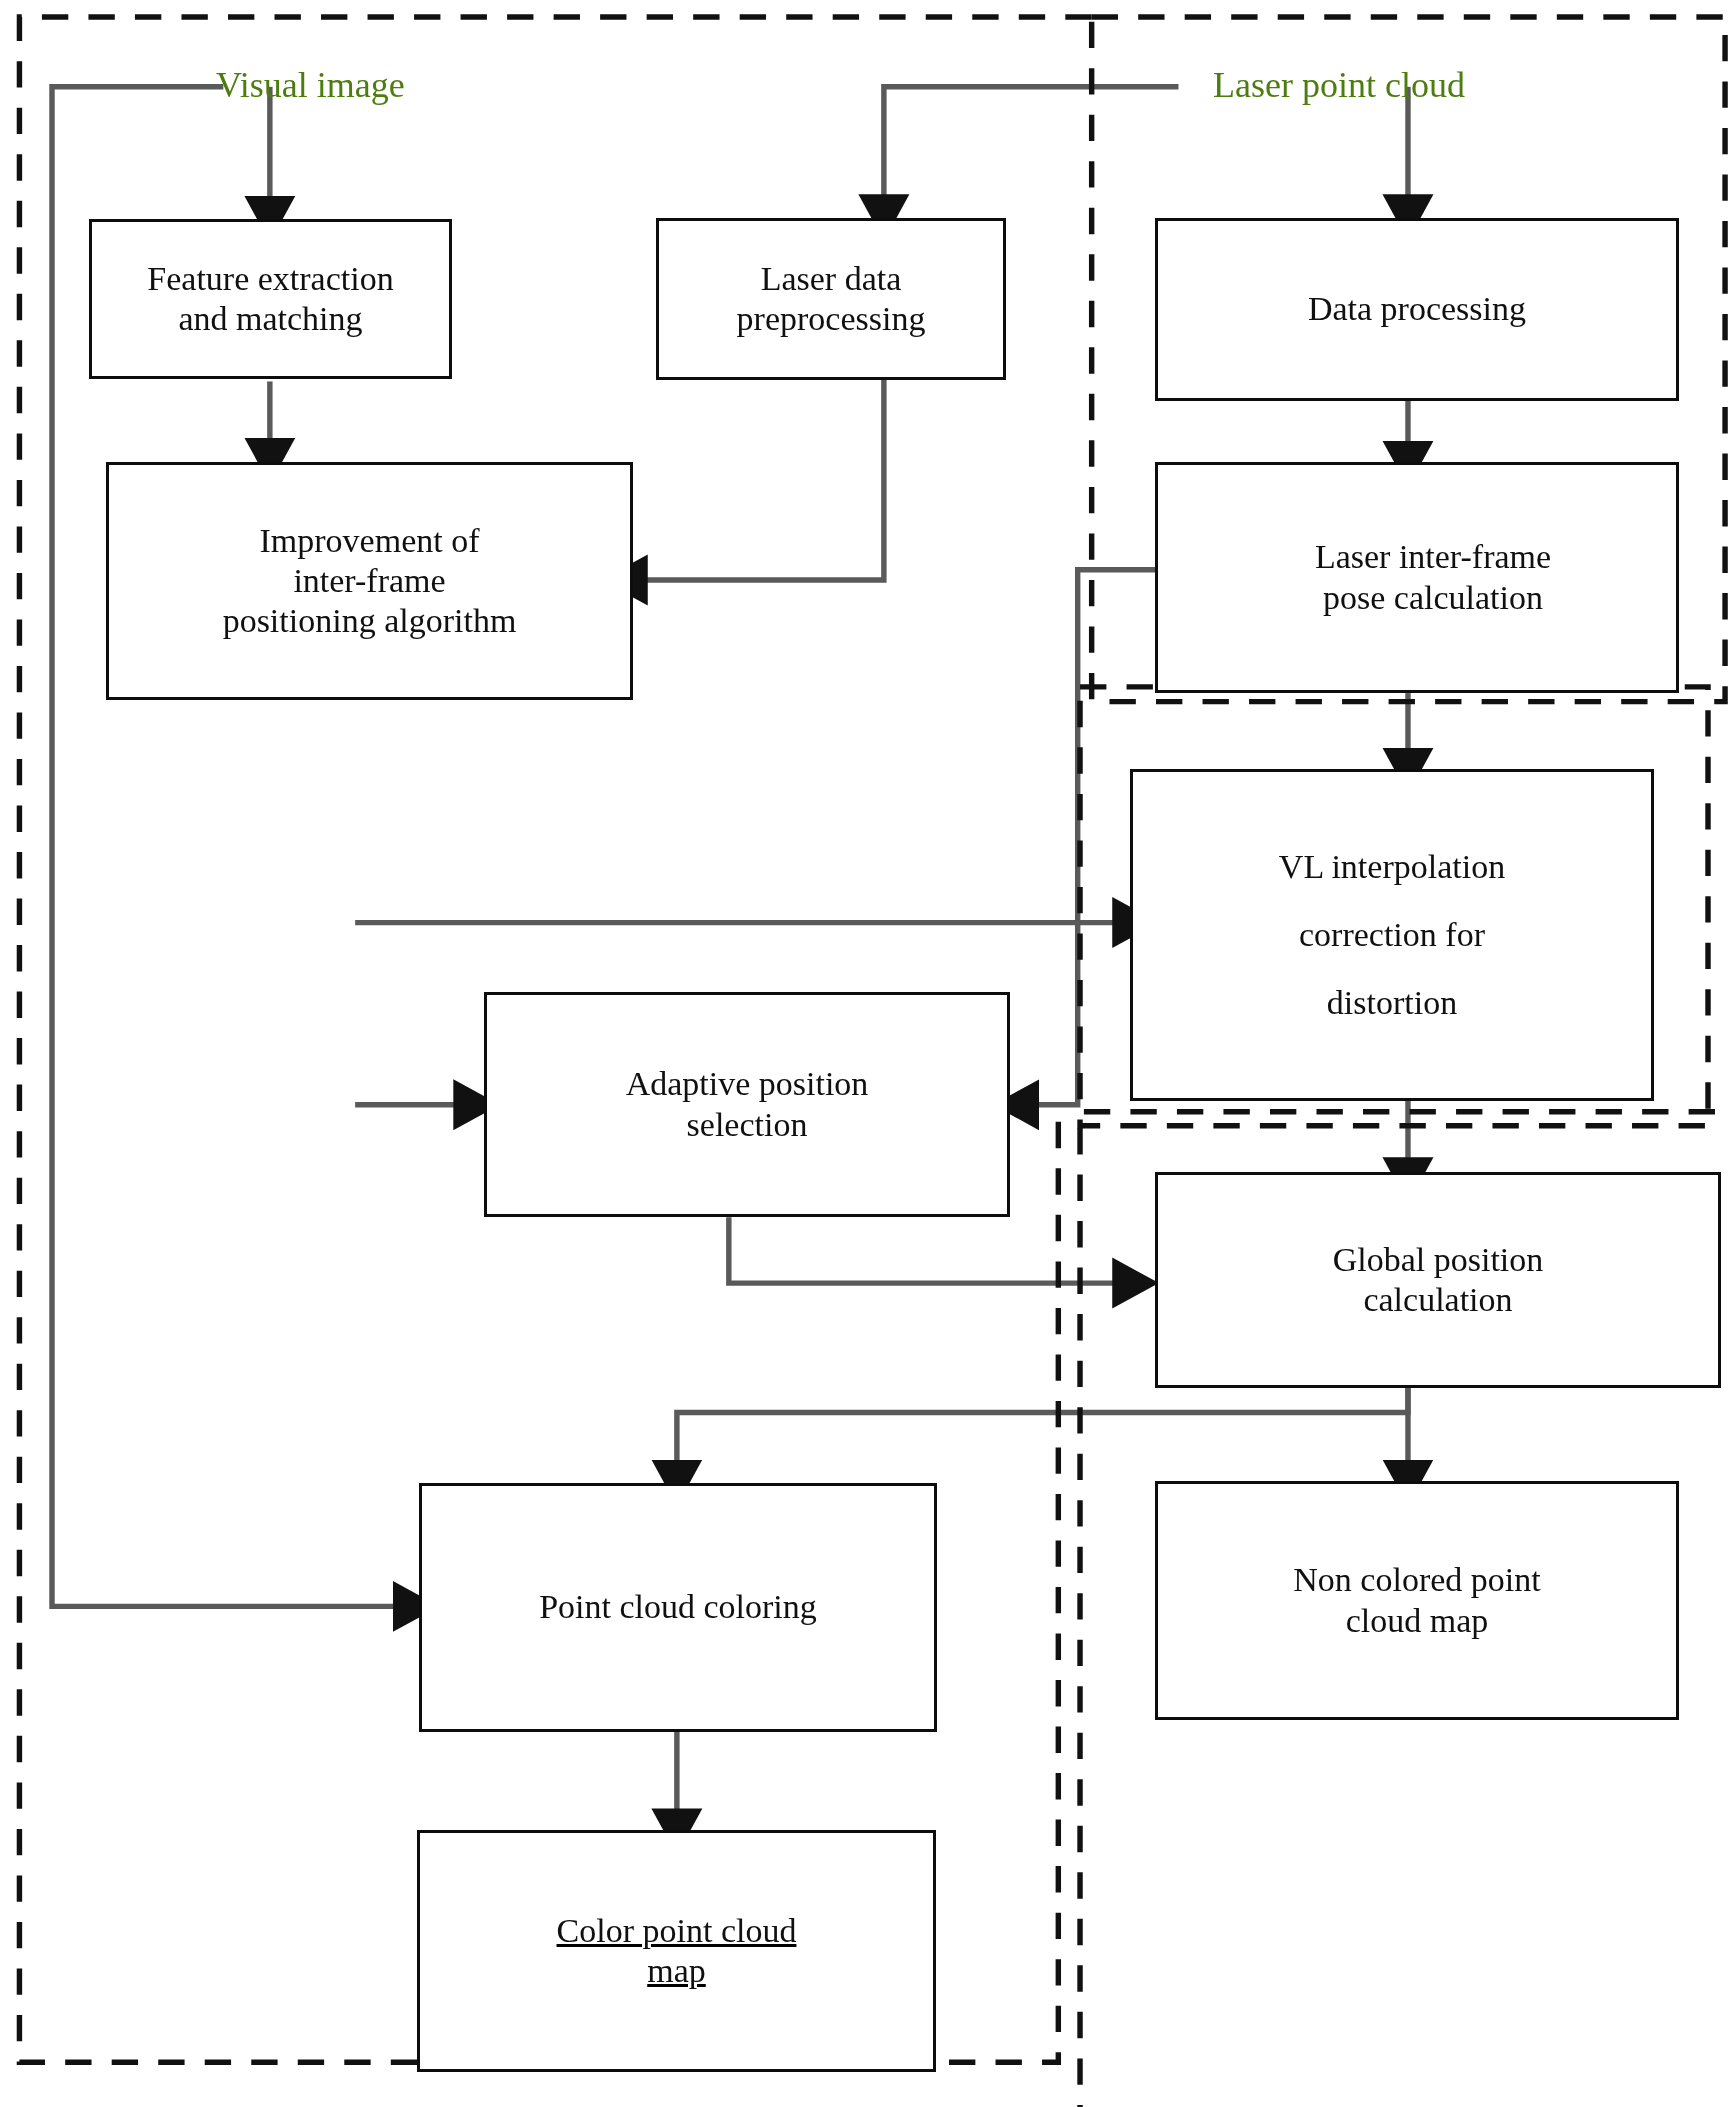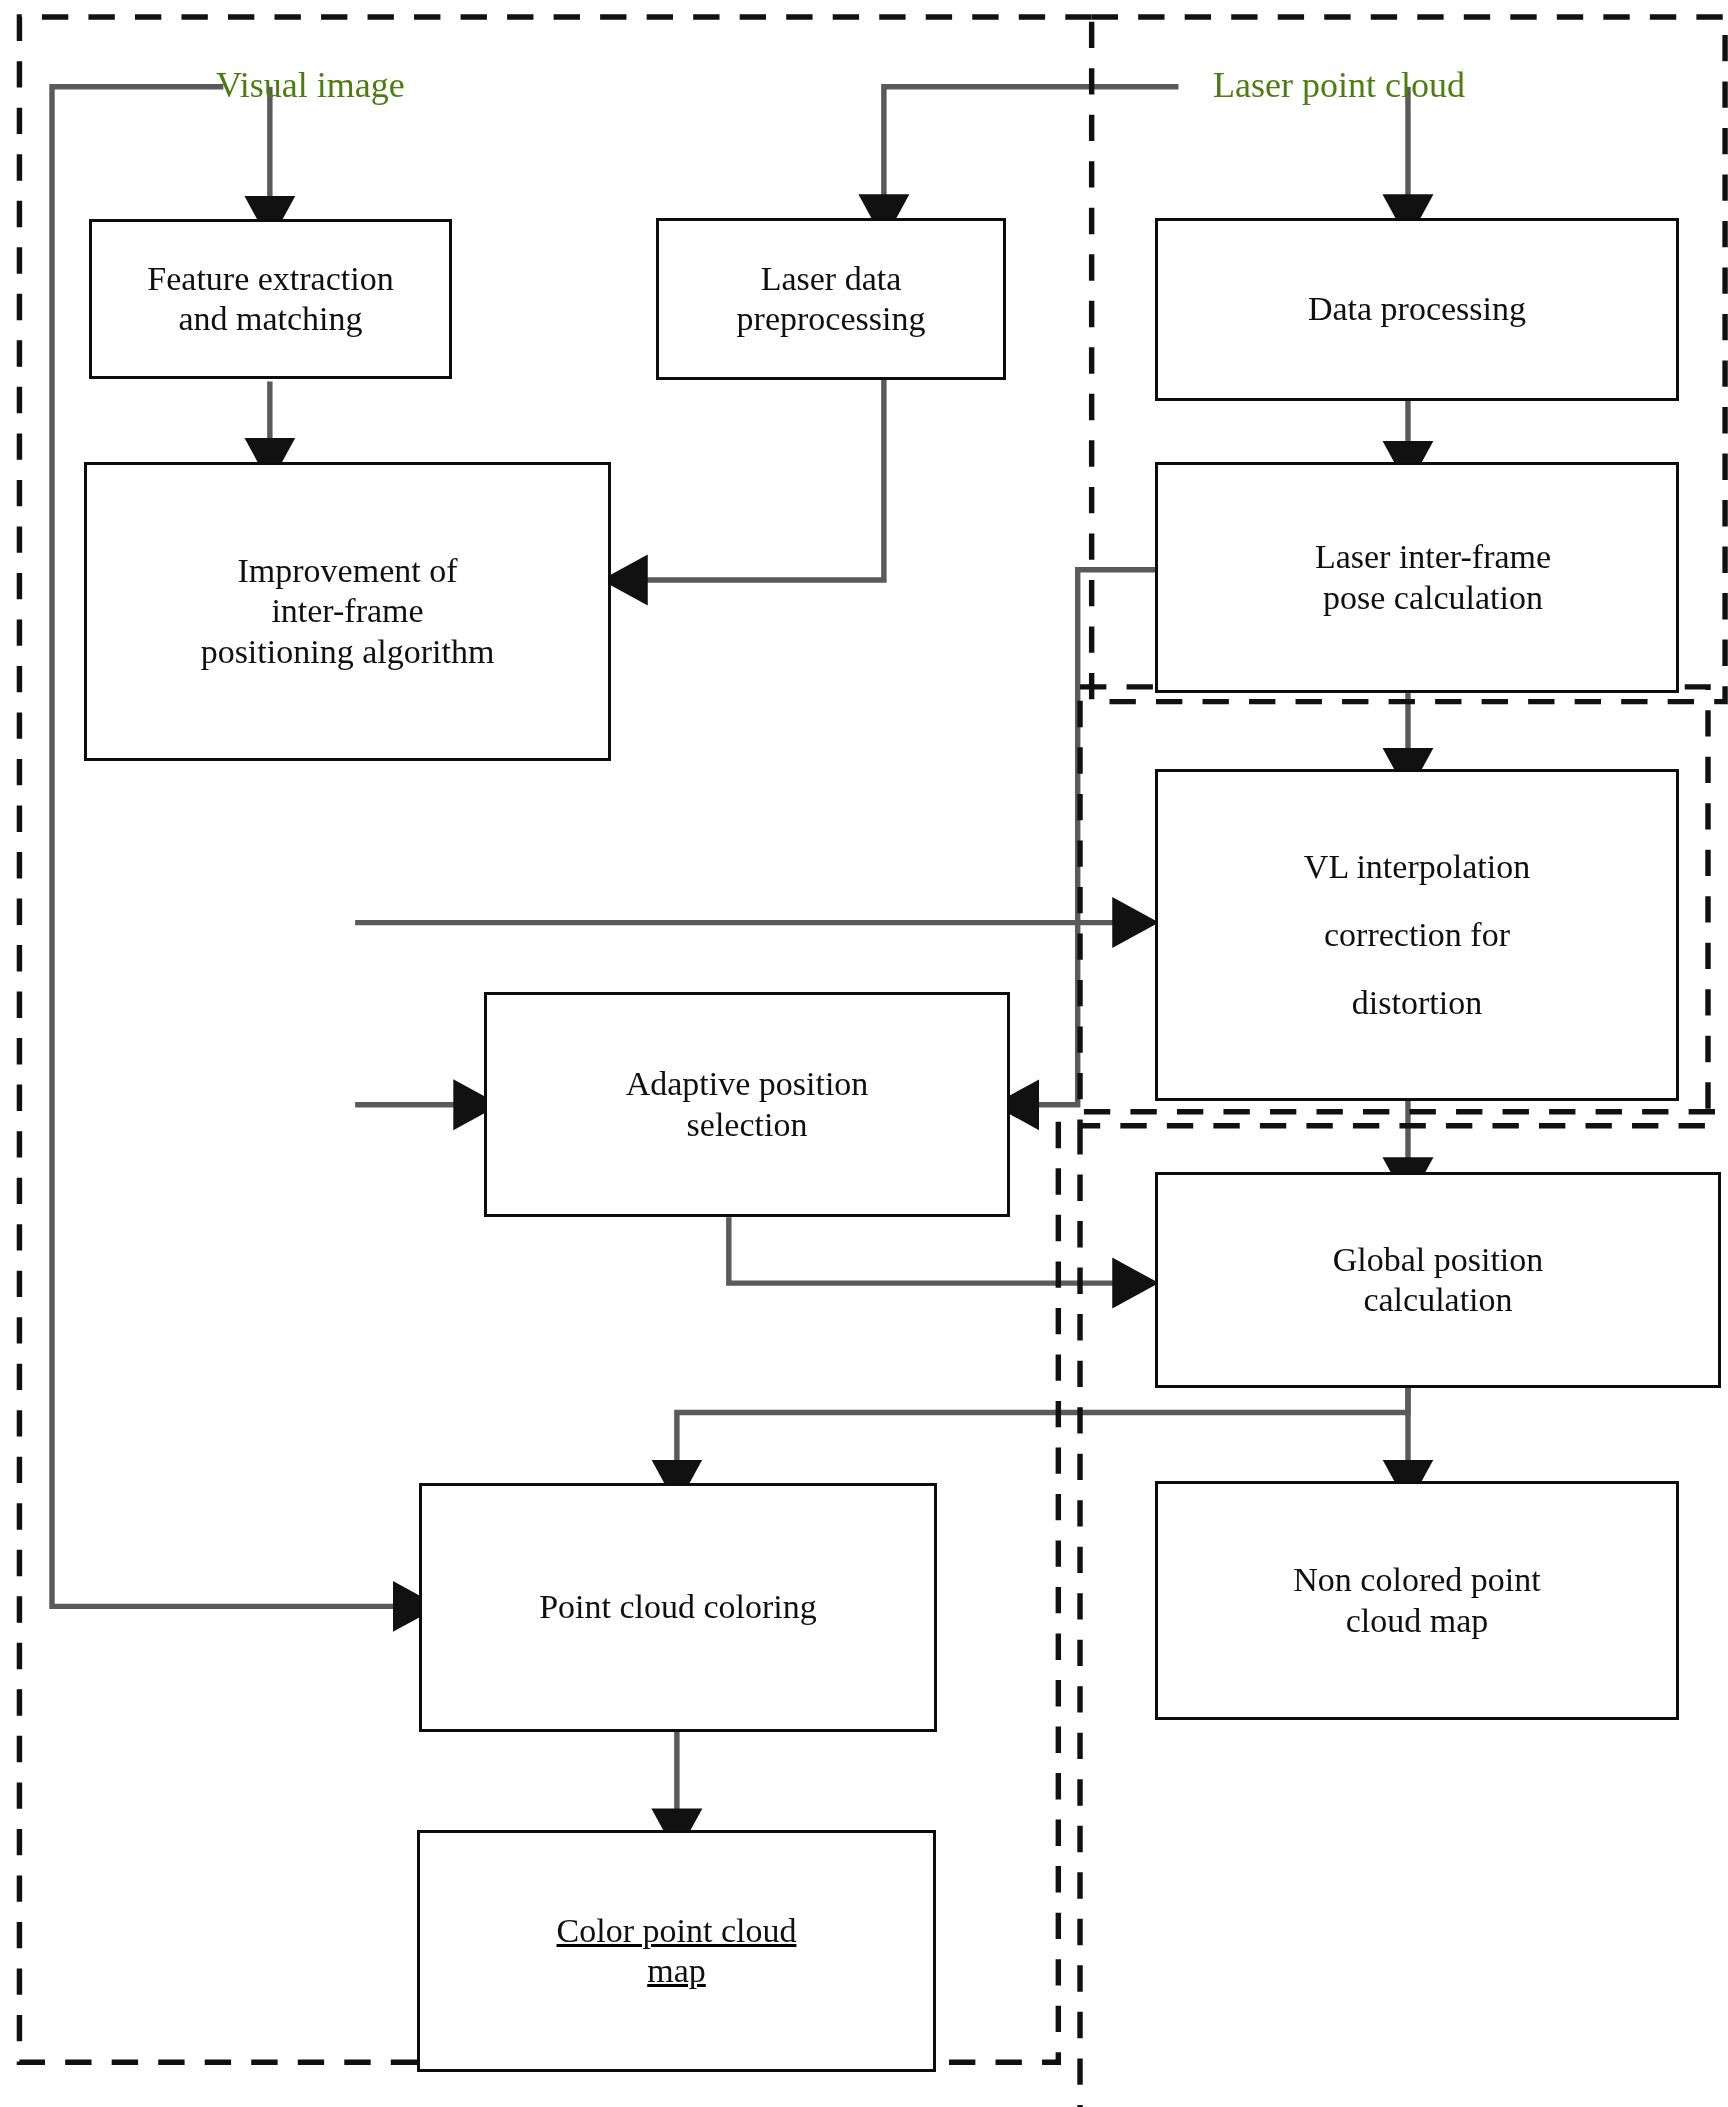--- a/index.html
+++ b/index.html
@@ -77,32 +77,32 @@
 
   <div class="node" style="left:656px;top:218px;width:350px;height:162px;">
     <span class="lbl">Laser data
 preprocessing</span>
   </div>
 
   <div class="node" style="left:1155px;top:218px;width:524px;height:183px;">
     <span class="lbl">Data processing</span>
   </div>
 
-  <div class="node" style="left:84px;top:462px;width:527px;height:299px;">
+  <div class="node" style="left:106px;top:462px;width:527px;height:238px;">
     <span class="lbl">Improvement of
 inter-frame
 positioning algorithm</span>
   </div>
 
   <div class="node" style="left:1155px;top:462px;width:524px;height:231px;padding-left:32px;">
     <span class="lbl">Laser inter-frame
 pose calculation</span>
   </div>
 
-  <div class="node tall" style="left:1155px;top:769px;width:524px;height:332px;">
+  <div class="node tall" style="left:1130px;top:769px;width:524px;height:332px;">
     <span class="lbl">VL interpolation
 correction  for
 distortion</span>
   </div>
 
   <div class="node" style="left:484px;top:992px;width:526px;height:225px;">
     <span class="lbl">Adaptive position
 selection</span>
   </div>
 

